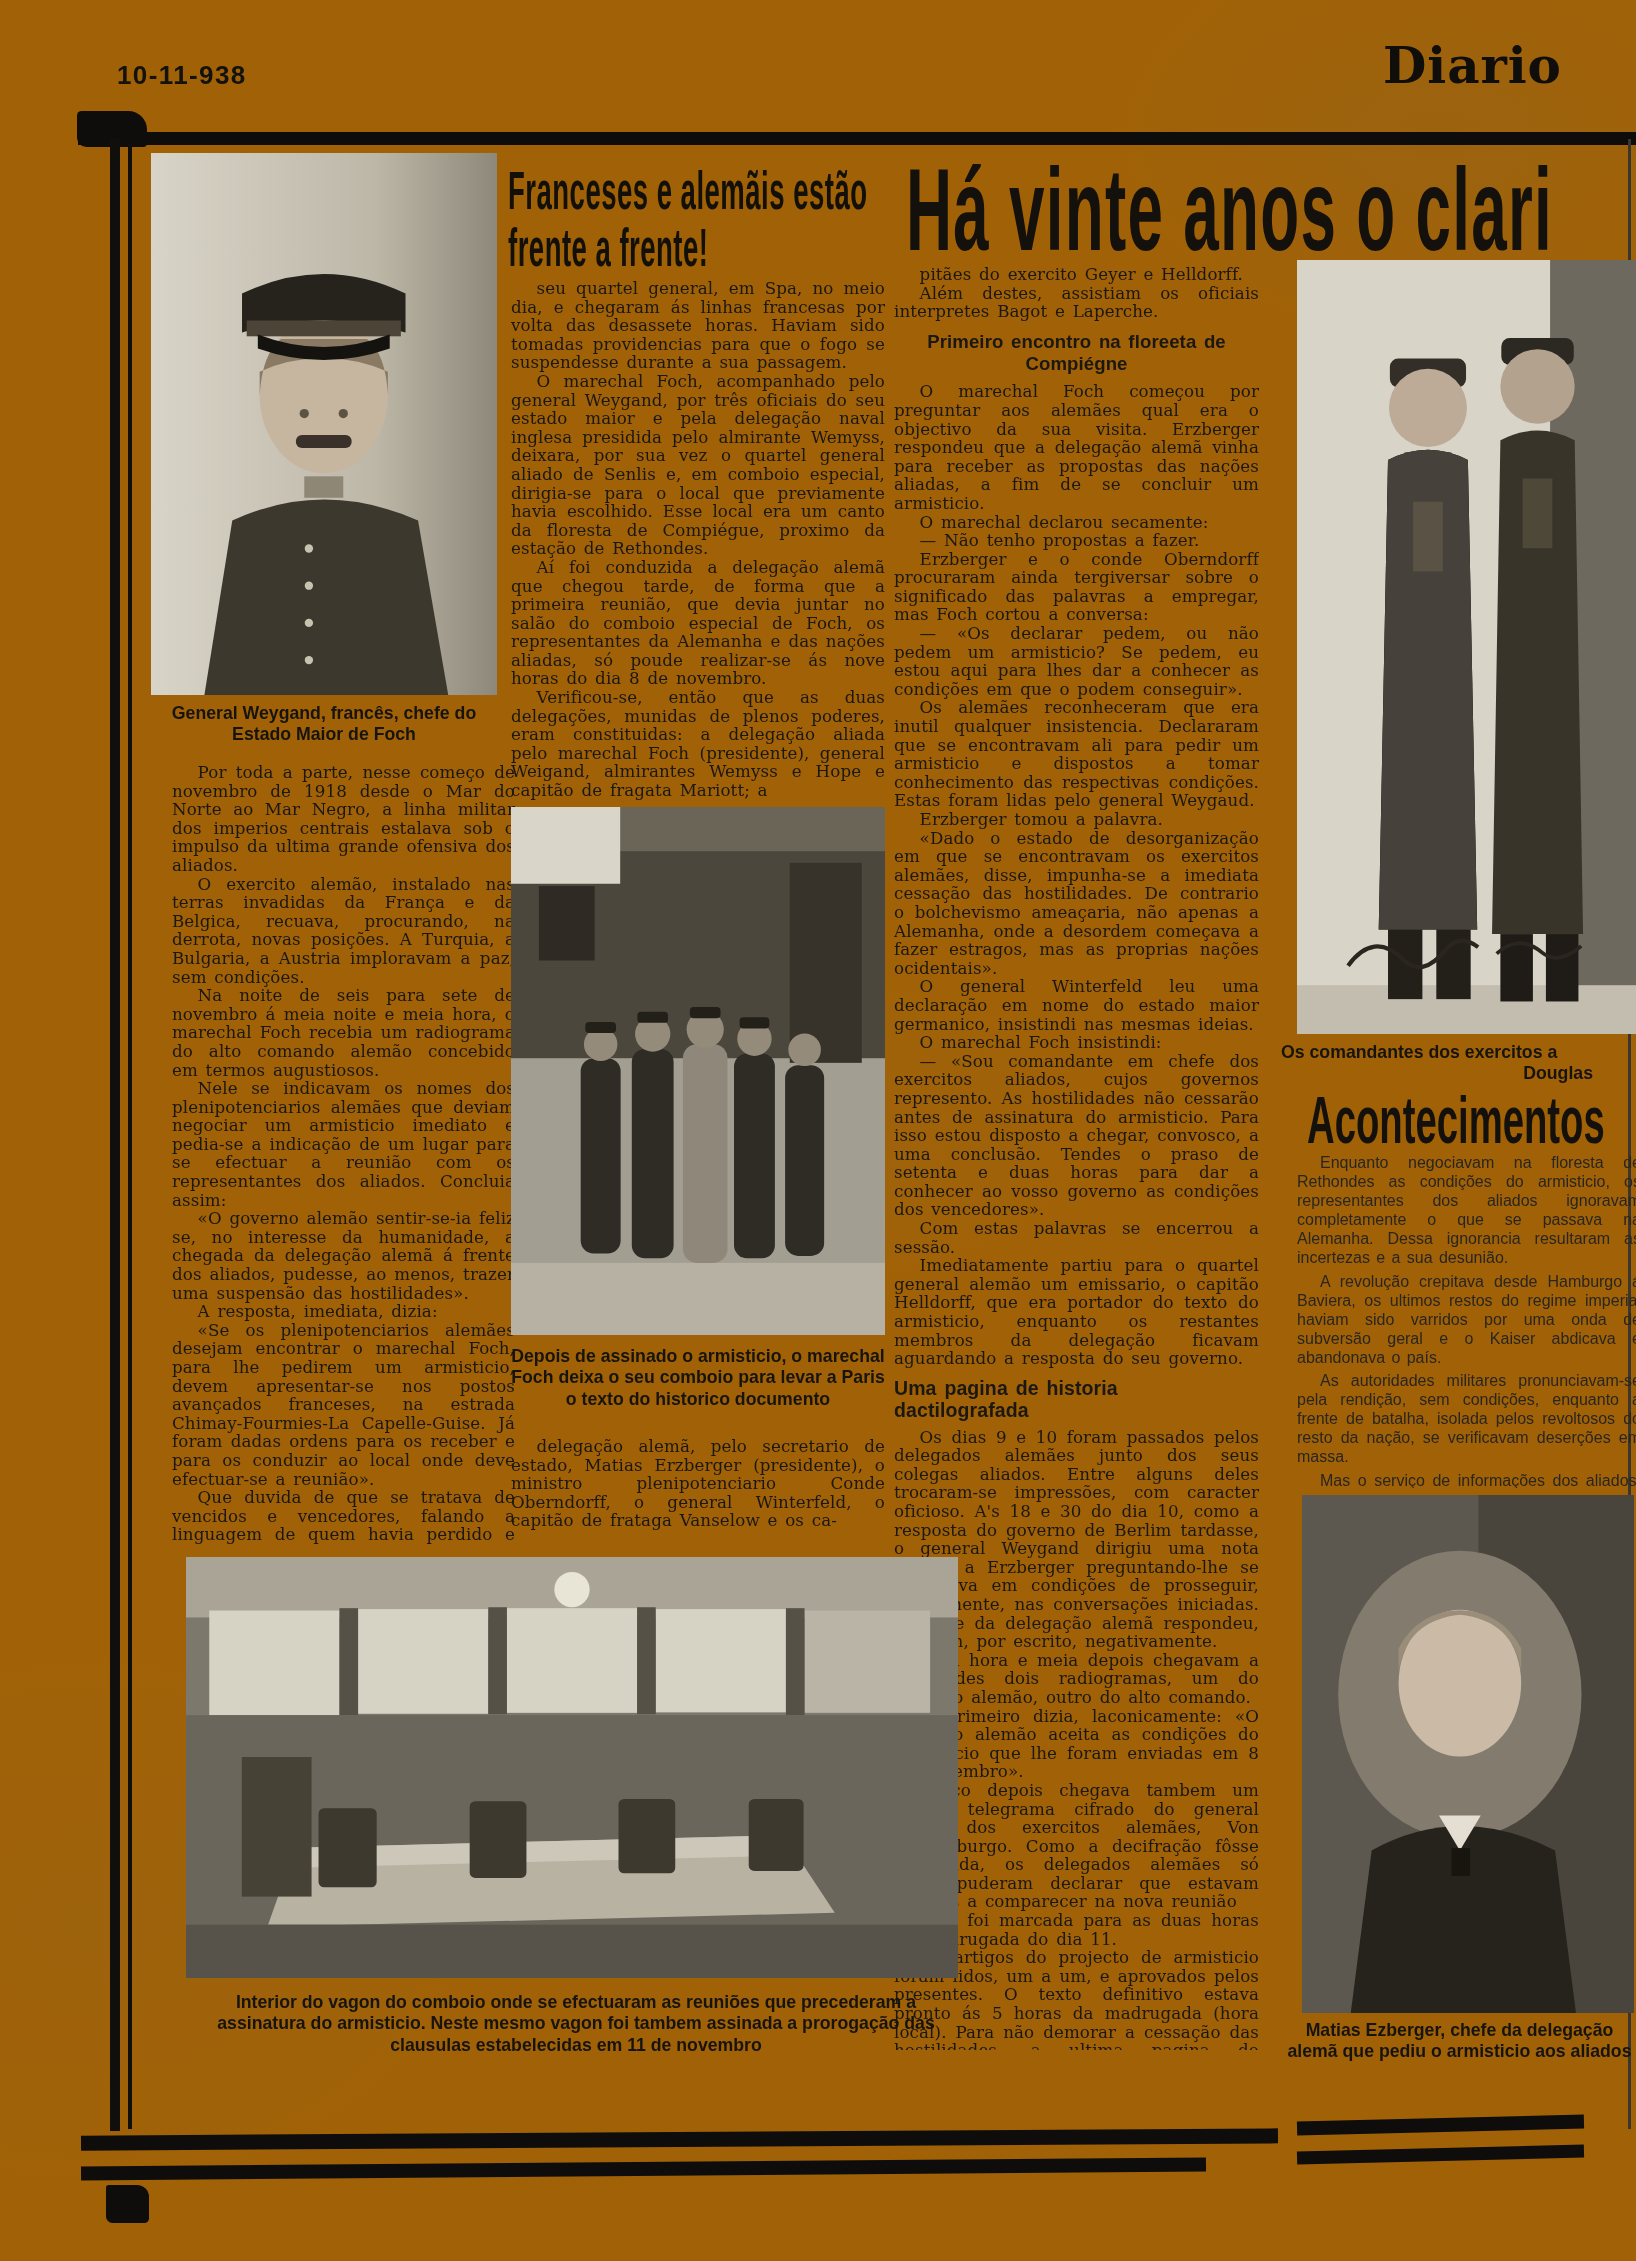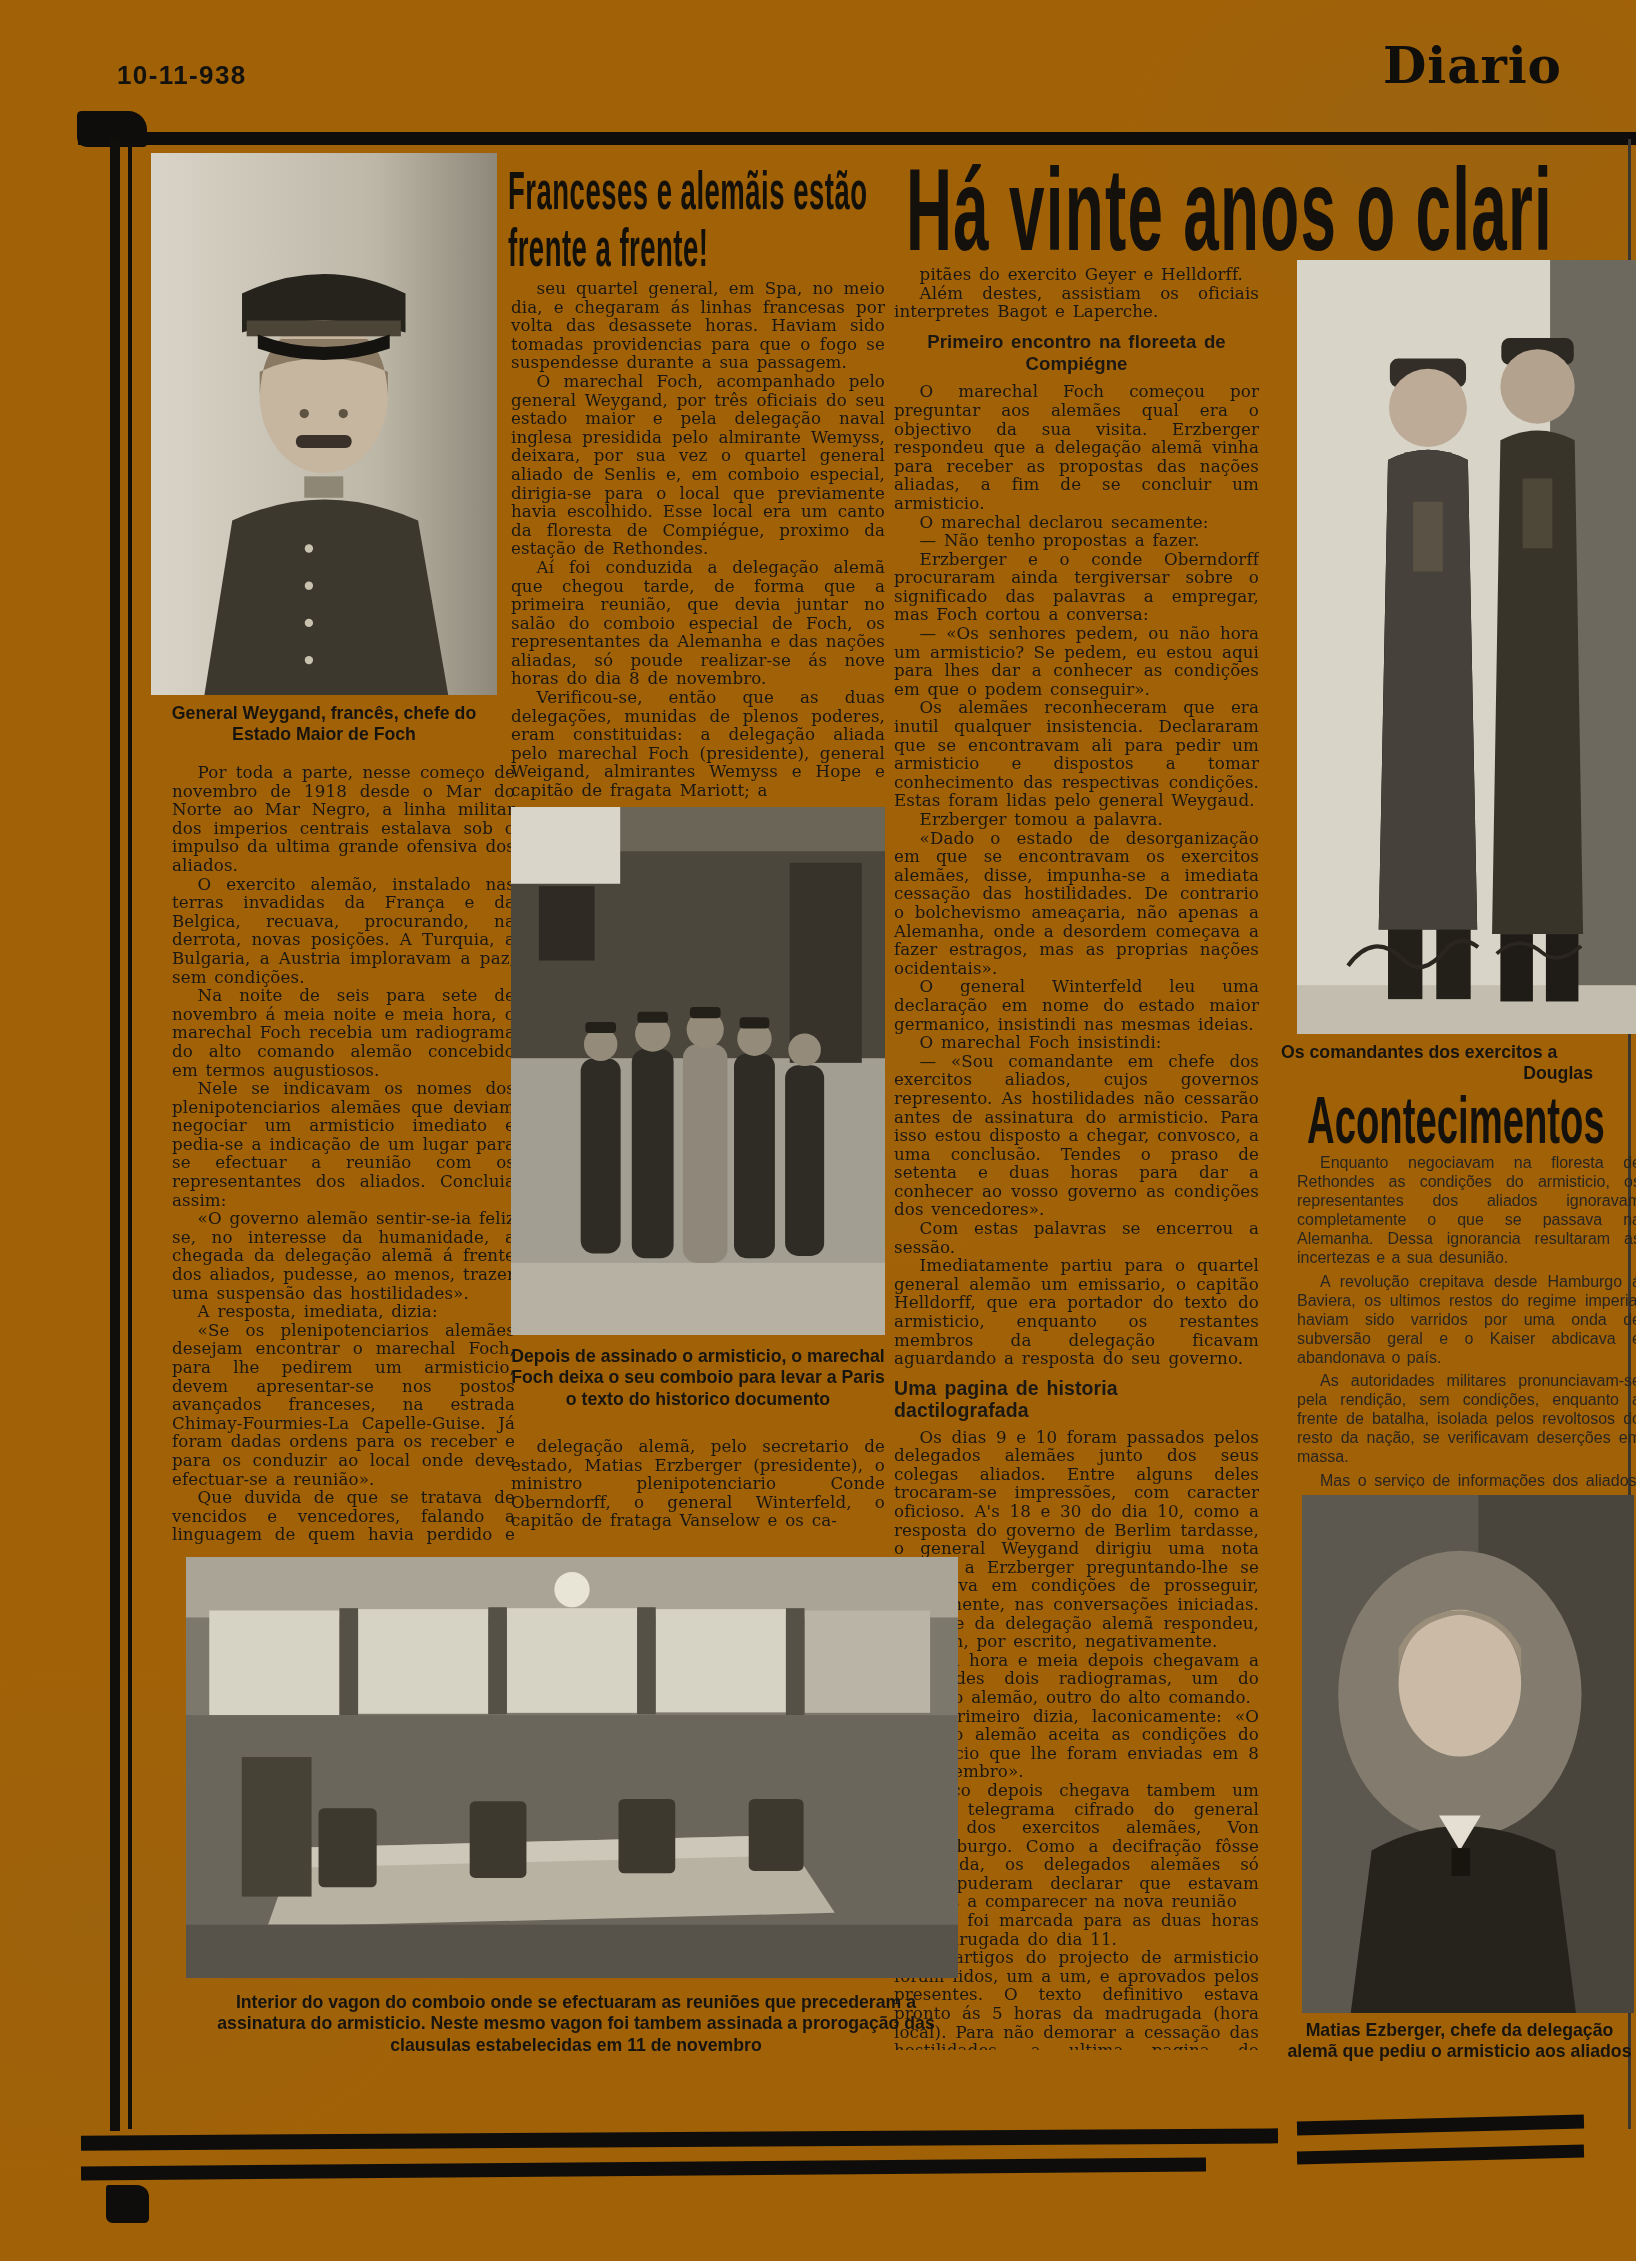--- a/index.html
+++ b/index.html
@@ -170,21 +170,21 @@
     <div>
         <p>pitães do exercito Geyer e Helldorff.</p>
         <p>Além destes, assistiam os oficiais interpretes Bagot e Laperche.</p>
       </div>
     <div class="subhead">Primeiro encontro na floreeta de Compiégne</div>
     <div>
         <p>O marechal Foch começou por preguntar aos alemães qual era o objectivo da sua visita. Erzberger respondeu que a delegação alemã vinha para receber as propostas das nações aliadas, a fim de se concluir um armisticio.</p>
         <p>O marechal declarou secamente:</p>
         <p>— Não tenho propostas a fazer.</p>
         <p>Erzberger e o conde Oberndorff procuraram ainda tergiversar sobre o significado das palavras a empregar, mas Foch cortou a conversa:</p>
-        <p>— «Os senhores pedem, ou não hora um armisticio? Se pedem, eu estou aqui para lhes dar a conhecer as condições em que o podem conseguir».</p>
+        <p>— «Os declarar pedem, ou não pedem um armisticio? Se pedem, eu estou aqui para lhes dar a conhecer as condições em que o podem conseguir».</p>
         <p>Os alemães reconheceram que era inutil qualquer insistencia. Declararam que se encontravam ali para pedir um armisticio e dispostos a tomar conhecimento das respectivas condições. Estas foram lidas pelo general Weygaud.</p>
         <p>Erzberger tomou a palavra.</p>
         <p>«Dado o estado de desorganização em que se encontravam os exercitos alemães, disse, impunha-se a imediata cessação das hostilidades. De contrario o bolchevismo ameaçaria, não apenas a Alemanha, onde a desordem começava a fazer estragos, mas as proprias nações ocidentais».</p>
         <p>O general Winterfeld leu uma declaração em nome do estado maior germanico, insistindi nas mesmas ideias.</p>
         <p>O marechal Foch insistindi:</p>
         <p>— «Sou comandante em chefe dos exercitos aliados, cujos governos represento. As hostilidades não cessarão antes de assinatura do armisticio. Para isso estou disposto a chegar, convosco, a uma conclusão. Tendes o praso de setenta e duas horas para dar a conhecer ao vosso governo as condições dos vencedores».</p>
         <p>Com estas palavras se encerrou a sessão.</p>
         <p>Imediatamente partiu para o quartel general alemão um emissario, o capitão Helldorff, que era portador do texto do armisticio, enquanto os restantes membros da delegação ficavam aguardando a resposta do seu governo.</p>
       </div>
     <div class="subhead-left">Uma pagina de historia dactilografada</div>

